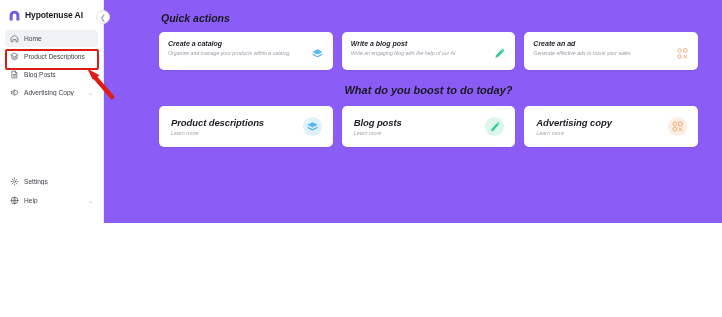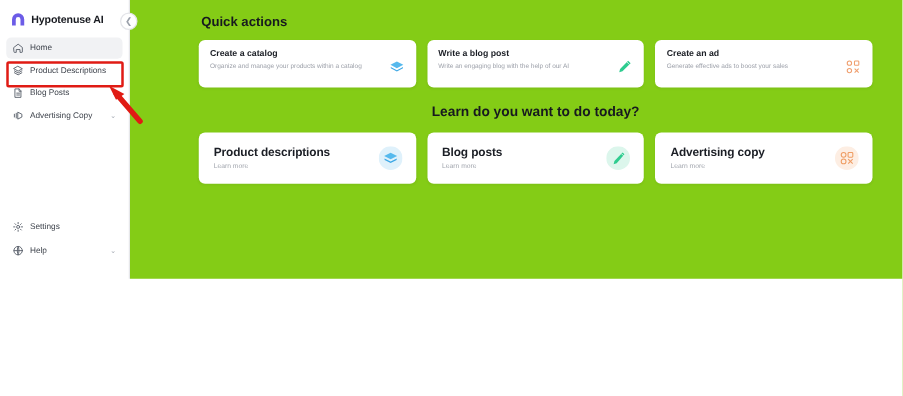--- a/index.html
+++ b/index.html
@@ -78,23 +78,24 @@
     margin-top: auto;
     padding: 0 5px 14px 5px;
     display: flex;
     flex-direction: column;
     gap: 2px;
   }
 
   
   .main {
     flex: 1 1 auto;
-    background: #84cc16;
+    background: #8b5cf6;
     padding: 10px 24px 0 55px;
     overflow: hidden;
+    font-style: italic;
   }
   .section-title {
     font-size: 10.5px;
     font-weight: bold;
     color: #17191f;
     margin: 2px 0 8px 2px;
   }
 
   .quick-row { display: flex; gap: 9px; }
   .qcard {
@@ -286,21 +287,21 @@
         <svg class="qcard-ico" viewBox="0 0 24 24" fill="none" stroke="#f0a070" stroke-width="1.6">
           <circle cx="6.5" cy="6.5" r="3.2"></circle>
           <rect x="14" y="3.3" width="6.4" height="6.4" rx="1.2"></rect>
           <circle cx="6.5" cy="17.5" r="3.2"></circle>
           <path d="M14.2 14.6 L20.2 20.6 M20.2 14.6 L14.2 20.6"></path>
         </svg>
       </div>
 
     </div>
 
-    <div class="main-heading">Learn do you want to do today?</div>
+    <div class="main-heading">What do you boost to do today?</div>
 
     <div class="big-row">
 
       <div class="bcard">
         <div>
           <div class="bcard-title">Product descriptions</div>
           <div class="bcard-sub">Learn more</div>
         </div>
         <svg class="bcard-ico" viewBox="0 0 40 40">
           <circle cx="20" cy="20" r="20" fill="#dff1fb"></circle>

